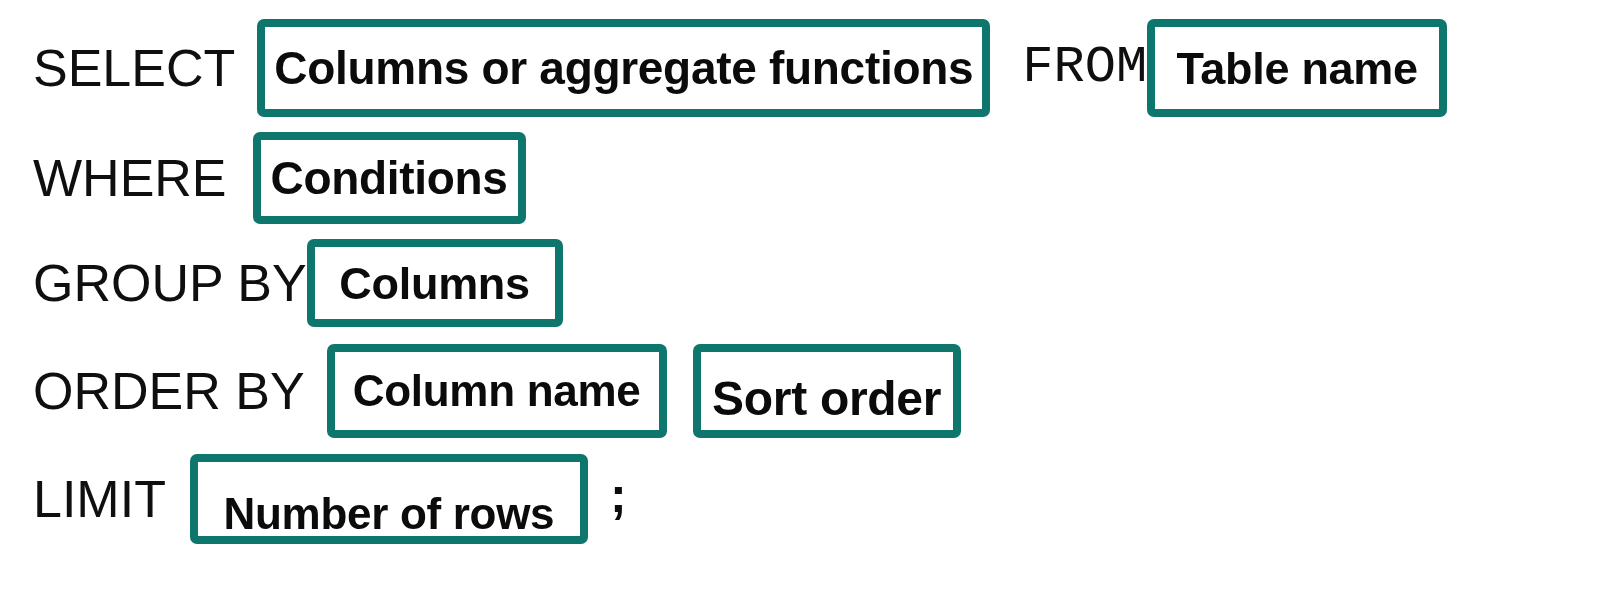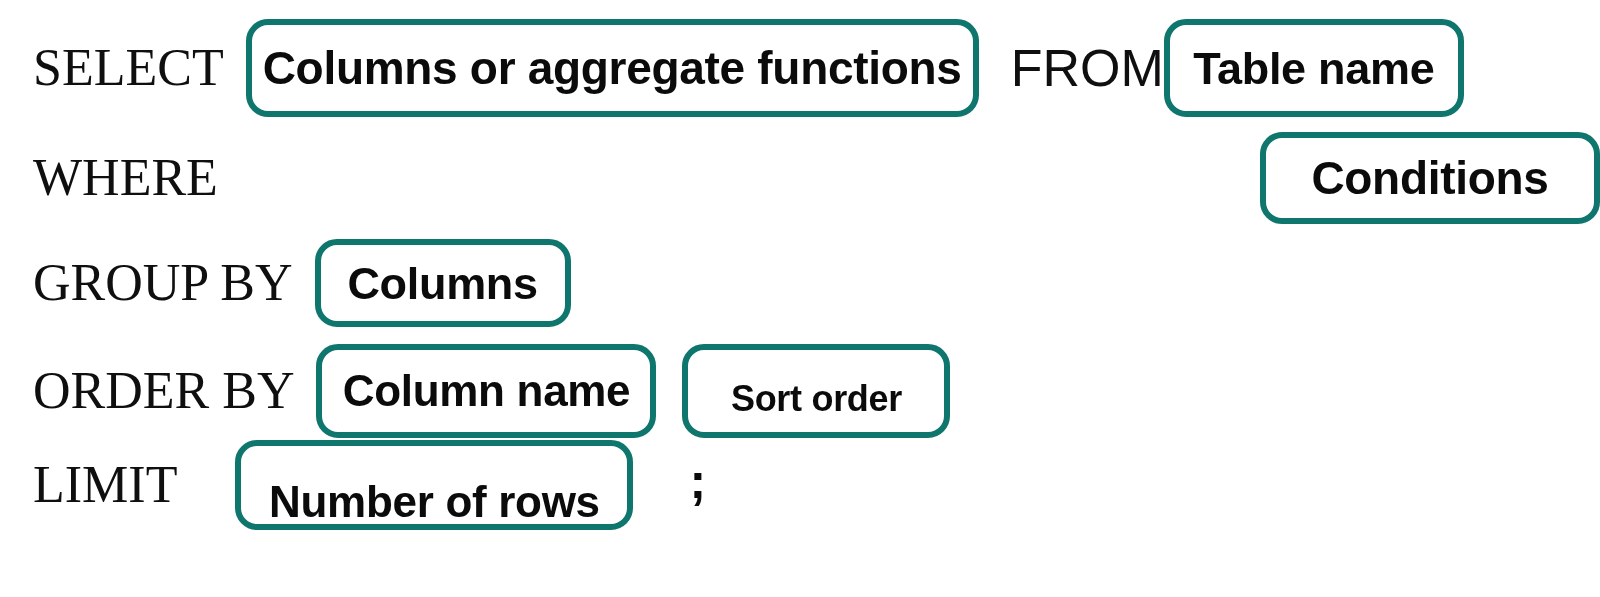--- a/index.html
+++ b/index.html
@@ -16,75 +16,75 @@
   }
   .row {
     position: absolute;
     left: 0;
     width: 1600px;
     display: flex;
     flex-direction: row;
     align-items: center;
   }
   .row-1 { top: 18px;  height: 100px; }
-  .row-2 { top: 128px; height: 100px; justify-content: space-between; }
+  .row-2 { top: 128px; height: 100px; }
   .row-3 { top: 235px; height: 96px; text-align: center;  }
   .row-4 { top: 342px; height: 98px;  }
-  .row-5 { top: 436px; height: 98px; gap: 34px;  }
+  .row-5 { top: 450px; height: 98px;  }
 
   .kw {
-    font-family: Liberation Serif, serif;
+    font-family: Liberation Sans, sans-serif;
     font-size: 52px;
     font-weight: 400;
     color: #0f0f10;
     letter-spacing: 0px;
     white-space: pre;
     line-height: 1;
     margin-left: 33px;
     display: inline-block;
   }
 
   .box {
     box-sizing: border-box;
     display: inline-flex;
     align-items: center;
     justify-content: center;
     background: #ffffff;
-    border: 6px solid #0f766e;
-    border-radius: 22px;
+    border: 8px solid #0f766e;
+    border-radius: 7px;
   }
   .box-label {
     font-family: "Liberation Sans", "DejaVu Sans", sans-serif;
     font-size: 45px;
     font-weight: 700;
     color: #0b0b0c;
     line-height: 1;
     white-space: nowrap;
     letter-spacing: -0.3px;
   }
 
   
   .b-select  { width: 733px; height: 98px; margin-left: 22px; }
   .b-from    { width: 300px; height: 98px; }
-  .b-where   { width: 340px; height: 92px; margin-left: 26px; }
-  .b-group   { width: 256px; height: 88px; margin-left: 22px; }
+  .b-where   { width: 273px; height: 92px; margin-left: 26px; }
+  .b-group   { width: 256px; height: 88px; }
   .b-order   { width: 340px; height: 94px; margin-left: 22px; align-items: center; }
   .b-sort    { width: 268px; height: 94px; margin-left: 26px; }
   .b-limit   { width: 398px; height: 90px; margin-left: 24px; align-items: flex-end; }
 
   .b-select .box-label { font-size: 46px; }
   .b-from   .box-label { font-size: 45px; }
   .b-where  .box-label { font-size: 46px; }
   .b-group  .box-label { font-size: 45px; }
   .b-order  .box-label { font-size: 44px; }
-  .b-sort   .box-label { font-size: 36px; margin-top: 16px; }
+  .b-sort   .box-label { font-size: 48px; margin-top: 16px; }
   .b-limit  .box-label { font-size: 44px; }
 
   .kw-inline {
-    font-family: Liberation Sans, sans-serif;
+    font-family: Liberation Mono, monospace;
     font-size: 52px;
     color: #0f0f10;
     white-space: pre;
     line-height: 1;
     display: inline-block;
   }
   .kw-from { margin-left: 32px; }
 
   .terminator {
     font-family: "Liberation Sans", "DejaVu Sans", sans-serif;

